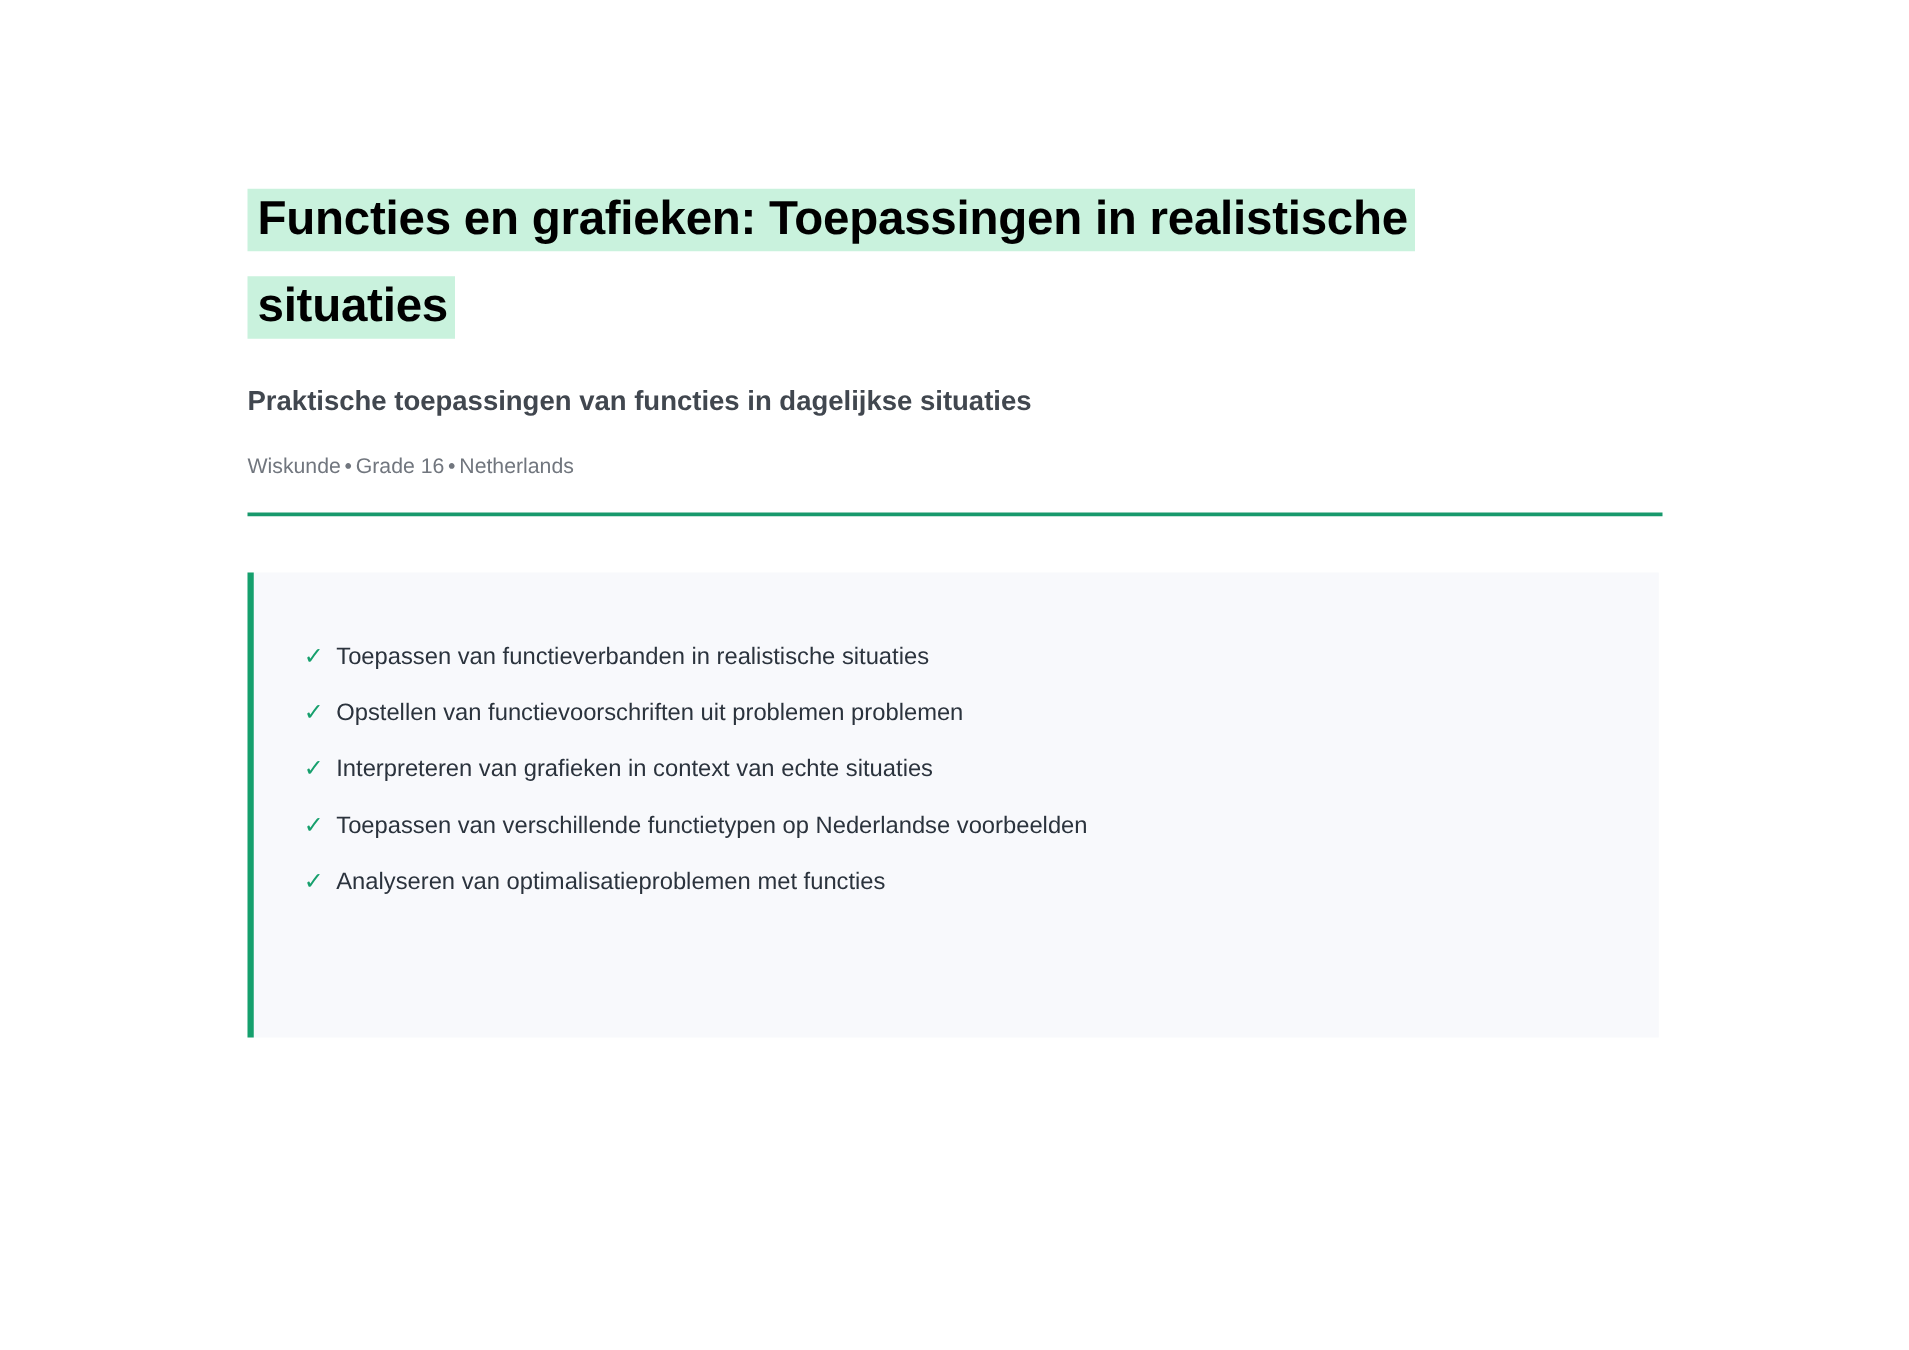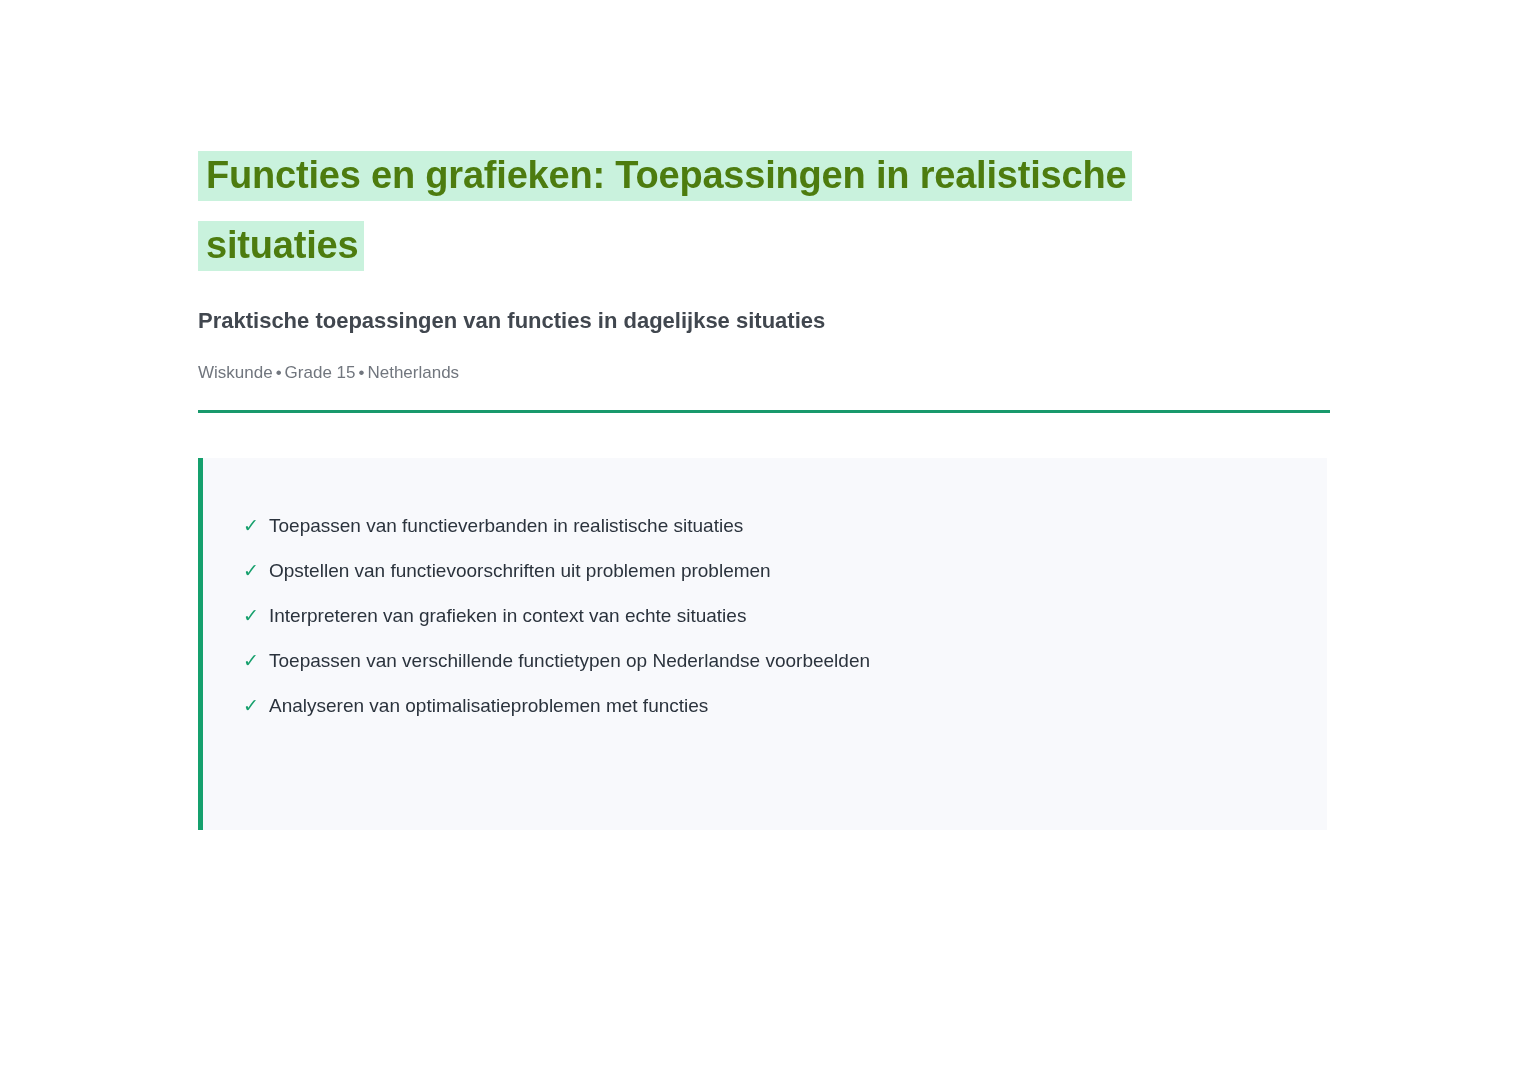--- a/index.html
+++ b/index.html
@@ -30,21 +30,21 @@
     width: 1132px;
   }
 
   
   .doc-title {
     margin: 0;
     font-size: 38px;
     line-height: 70px;
     font-weight: 700;
     letter-spacing: -0.2px;
-    color: #4d7c0f;
+    color: #000000;
     max-width: 1000px;
   }
   .doc-title .hl {
     background: #c9f2dd;
     padding: 3px 6px 5px 8px;
     box-decoration-break: clone;
     -webkit-box-decoration-break: clone;
   }
 
   
@@ -130,21 +130,21 @@
 </head>
 <body>
 
 <div class="page">
   <div class="content">
 
     <h1 class="doc-title"><span class="hl">Functies en grafieken: Toepassingen in realistische situaties</span></h1>
 
     <p class="doc-subtitle">Praktische toepassingen van functies in dagelijkse situaties</p>
 
-    <p class="doc-meta"><span>Wiskunde</span><span class="sep">•</span><span>Grade 15</span><span class="sep">•</span><span>Netherlands</span></p>
+    <p class="doc-meta"><span>Wiskunde</span><span class="sep">•</span><span>Grade 16</span><span class="sep">•</span><span>Netherlands</span></p>
 
     <hr class="divider">
 
     <section class="objectives-card">
 
       <ul class="objectives-list">
         <li class="objective-item">
           <span class="check-icon">✓</span>
           <span class="objective-text">Toepassen van functieverbanden in realistische situaties</span>
         </li>

